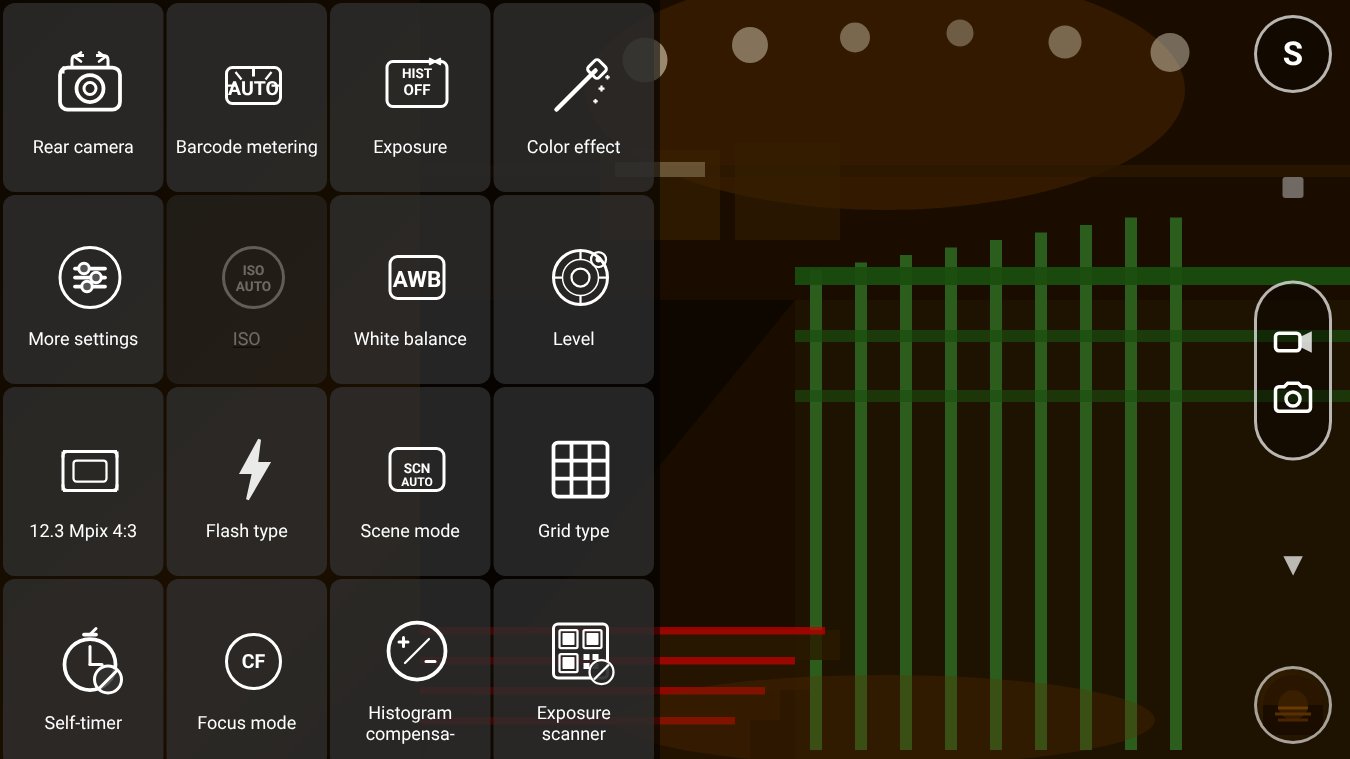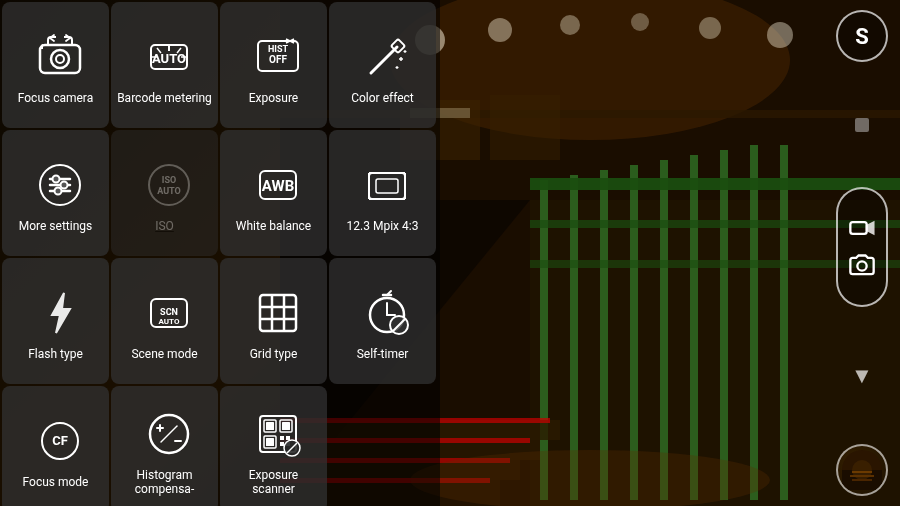--- a/index.html
+++ b/index.html
@@ -205,21 +205,21 @@
         <circle cx="26" cy="28" r="9" stroke="white" stroke-width="2.5" fill="none"></circle>
         <circle cx="26" cy="28" r="4" stroke="white" stroke-width="2" fill="none"></circle>
         <path d="M14 14 L14 9 Q14 6 17 6 L22 6" stroke="white" stroke-width="2" fill="none"></path>
         <path d="M38 14 L38 9 Q38 6 35 6 L30 6" stroke="white" stroke-width="2" fill="none"></path>
         <path d="M8 18 L8 15 Q8 14 9 14" stroke="white" stroke-width="2"></path>
 
         <path d="M20 4 L16 7 L20 10" stroke="white" stroke-width="1.8" fill="none" stroke-linecap="round"></path>
         <path d="M32 4 L36 7 L32 10" stroke="white" stroke-width="1.8" fill="none" stroke-linecap="round"></path>
       </svg>
     </div>
-    <span class="setting-label">Focus camera</span>
+    <span class="setting-label">Rear camera</span>
   </div>
 
   <div class="setting-item">
     <div class="setting-icon">
       <svg viewBox="0 0 52 52" fill="none">
         <text x="26" y="32" text-anchor="middle" font-size="13" font-weight="bold" fill="white">AUTO</text>
         <rect x="8" y="14" width="36" height="24" rx="4" stroke="white" stroke-width="2" fill="none"></rect>
 
         <line x1="26" y1="20" x2="26" y2="14" stroke="white" stroke-width="2"></line>
         <line x1="18" y1="22" x2="14" y2="17" stroke="white" stroke-width="1.5"></line>
@@ -291,20 +291,39 @@
   <div class="setting-item">
     <div class="setting-icon">
       <svg viewBox="0 0 52 52" fill="none">
         <rect x="8" y="12" width="36" height="28" rx="5" stroke="white" stroke-width="2" fill="none"></rect>
         <text x="26" y="32" text-anchor="middle" font-size="15" font-weight="bold" fill="white">AWB</text>
       </svg>
     </div>
     <span class="setting-label">White balance</span>
   </div>
 
+  <div class="setting-item">
+    <div class="setting-icon">
+      <svg viewBox="0 0 52 52" fill="none">
+        <circle cx="26" cy="26" r="18" stroke="white" stroke-width="2" fill="none"></circle>
+
+        <circle cx="26" cy="26" r="6" stroke="white" stroke-width="1.5" fill="none"></circle>
+        <circle cx="26" cy="26" r="12" stroke="white" stroke-width="1" fill="none"></circle>
+
+        <line x1="26" y1="8" x2="26" y2="14" stroke="white" stroke-width="1.5"></line>
+        <line x1="26" y1="38" x2="26" y2="44" stroke="white" stroke-width="1.5"></line>
+        <line x1="8" y1="26" x2="14" y2="26" stroke="white" stroke-width="1.5"></line>
+        <line x1="38" y1="26" x2="44" y2="26" stroke="white" stroke-width="1.5"></line>
+
+        <circle cx="38" cy="14" r="5" stroke="white" stroke-width="1.5" fill="none"></circle>
+        <circle cx="38" cy="14" r="2" fill="white"></circle>
+      </svg>
+    </div>
+    <span class="setting-label">Level</span>
+  </div>
 
   <div class="setting-item">
     <div class="setting-icon">
       <svg viewBox="0 0 52 52" fill="none">
         <rect x="8" y="14" width="36" height="26" rx="3" stroke="white" stroke-width="2" fill="none"></rect>
 
         <rect x="15" y="20" width="22" height="14" rx="2" stroke="white" stroke-width="1.5" fill="none"></rect>
         <line x1="8" y1="14" x2="12" y2="14" stroke="white" stroke-width="2"></line>
         <line x1="8" y1="14" x2="8" y2="18" stroke="white" stroke-width="2"></line>
         <line x1="44" y1="14" x2="40" y2="14" stroke="white" stroke-width="2"></line>

